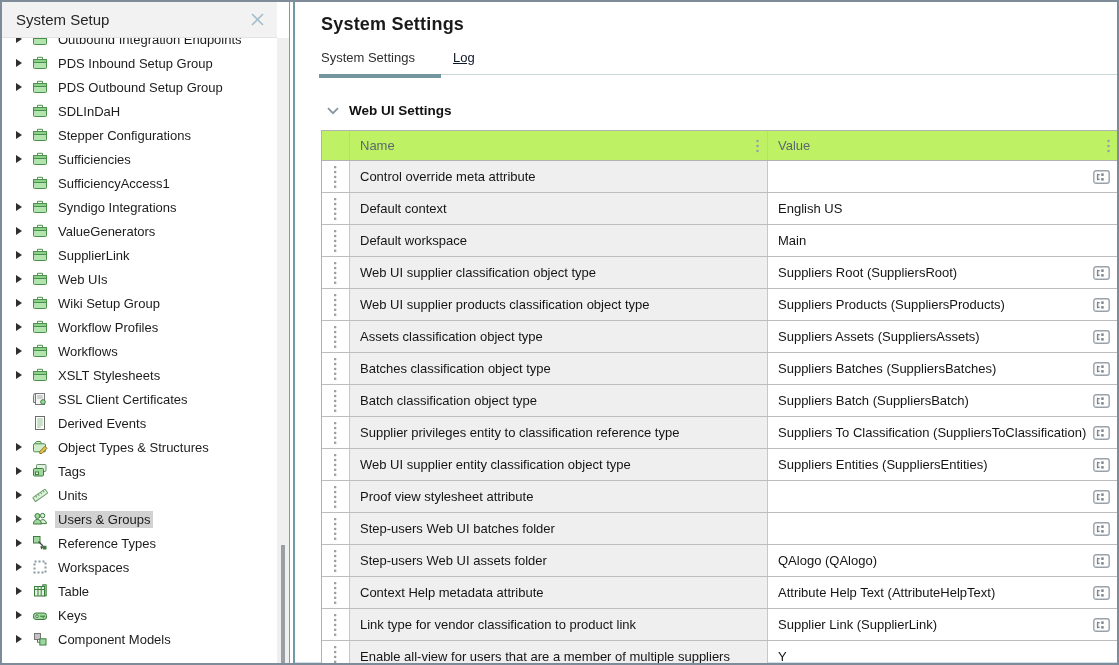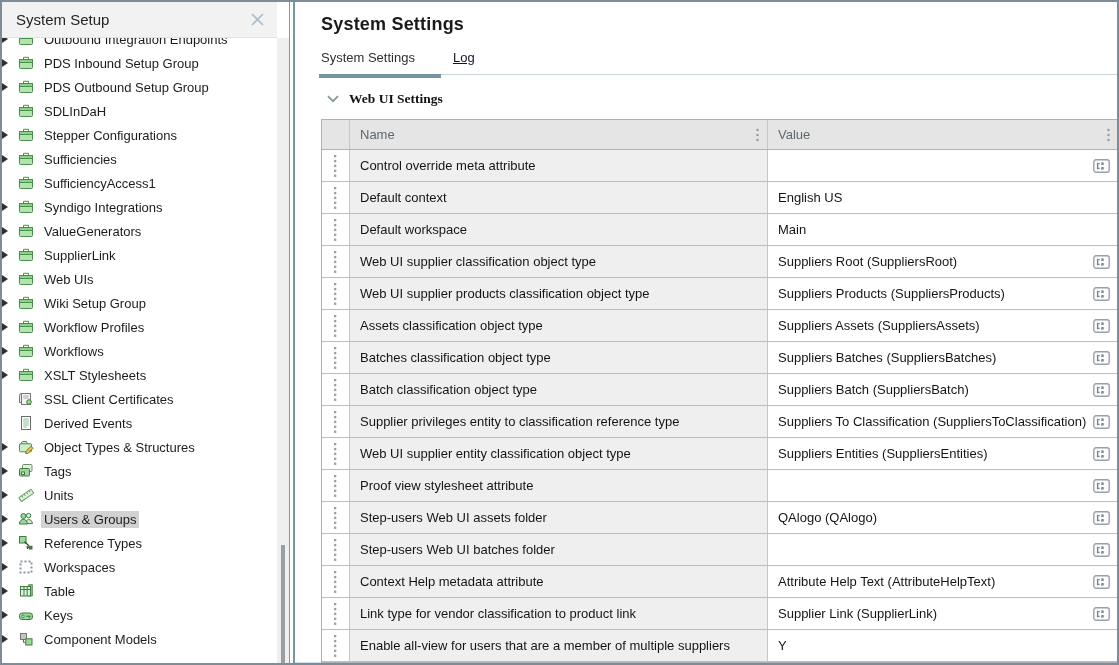--- a/index.html
+++ b/index.html
@@ -14,21 +14,21 @@
   }
 
   
   .sidebar { width:288px; position:relative; background:#fff; border-right:1px solid #8f979e; overflow:hidden; flex:none; }
   .sb-header { position:absolute; top:0; left:0; right:12px; height:36px; background:#f2f2f2; border-bottom:1px solid #e3e3e3;
                display:flex; align-items:center; padding:0 12px 0 14px; z-index:3; }
   .sb-title { font-size:15px; color:#252525; }
   .close-btn { margin-left:auto; cursor:pointer; display:flex; align-items:center; }
 
   .tree { position:absolute; top:36px; bottom:0; left:0; right:12px; overflow:hidden; }
-  .titem { height:24px; display:flex; align-items:center; font-size:13px; color:#1c1c1c; white-space:nowrap; cursor:default; }
+  .titem { height:24px; display:flex; align-items:center; padding-left:14px; font-size:13px; color:#1c1c1c; white-space:nowrap; cursor:default; }
   .titem:first-child { margin-top:-11px; }
   .arrow { width:9px; flex:none; display:flex; align-items:center; }
   .arrow i { display:block; width:0; height:0; border-left:6px solid #2e2e2e; border-top:4px solid transparent; border-bottom:4px solid transparent; }
   .ticon { width:17px; height:16px; flex:none; margin:0 6px 0 7px; display:flex; align-items:center; }
   .ticon svg { width:16px; height:16px; }
   .lbl { padding:1px 3px; }
   .lbl.selected { background:#d2d2d2; }
 
   .sb-track { position:absolute; top:36px; right:0; width:12px; bottom:0; background:#efefef; z-index:4; }
   .sb-thumb { position:absolute; right:4px; top:507px; width:4px; height:120px; background:#999fa4; }
@@ -40,27 +40,27 @@
   .main { flex:1; position:relative; overflow:hidden; padding-left:26px; }
   .page-title { margin-top:12px; font-size:18px; font-weight:600; color:#1a1a1a; letter-spacing:.2px; }
 
   .tabs { margin-top:15px; display:flex; gap:38px; font-size:13px; position:relative;
           padding-bottom:9px; border-bottom:1px solid #c9d6da; margin-right:0; }
   .tab { position:relative; cursor:pointer; }
   .tab.active { color:#2f2f2f; }
   .tab.inactive { color:#0f172a; text-decoration:underline; }
   .tab.active .bar { position:absolute; left:-2px; right:-26px; bottom:-13px; height:4px; background:#73969f; }
 
-  .section-hd { margin-top:16px; display:flex; align-items:center; gap:10px; cursor:pointer;font-family:Liberation Serif, serif; }
+  .section-hd { margin-top:28px; display:flex; align-items:center; gap:10px; cursor:pointer; }
   .section-hd .chev { display:flex; align-items:center; margin-left:6px; }
   .section-title { font-size:13.5px; font-weight:bold; color:#111; }
 
   .stable { margin-top:12px; border:1px solid #b2b2b2; border-right:none; width:calc(100% + 1px); }
   .shead, .srow { display:grid; grid-template-columns:28px 418px 1fr; }
-  .shead { height:30px; border-bottom:1px solid #b2b2b2; background:#e5e5e5; }
+  .shead { height:30px; border-bottom:1px solid #b2b2b2; background:#bef264; }
   .srow { height:32px; border-bottom:1px solid #bdbdbd; }
   .srow:last-child { border-bottom:1px solid #bdbdbd; }
   .cell { display:flex; align-items:center; overflow:hidden; white-space:nowrap; }
   .hc { color:#5d6970; font-size:13px; padding:0 8px 0 10px; }
   .hc .kebab { margin-left:auto; display:flex; align-items:center; cursor:pointer; }
   .hc0 { border-right:1px solid #c6c6c6; }
   .hc1 { border-right:1px solid #c6c6c6; }
   .handle-cell { justify-content:center; background:#fff; border-right:1px solid #c6c6c6; cursor:grab; }
   .name-cell { background:#efefef; border-right:1px solid #c6c6c6; padding:0 10px; font-size:13px; color:#151515; }
   .value-cell { padding:0 8px 0 10px; font-size:13px; color:#151515; }
@@ -740,20 +740,45 @@
     <div class="cell handle-cell">
       <svg width="3" height="22" viewBox="0 0 3 22" fill="#9aa0a6">
                 <rect y="0" width="2.3" height="2.3"></rect>
                 <rect y="4.9" width="2.3" height="2.3"></rect>
                 <rect y="9.8" width="2.3" height="2.3"></rect>
                 <rect y="14.7" width="2.3" height="2.3"></rect>
                 <rect y="19.6" width="2.3" height="2.3"></rect>
               </svg>
     </div>
     <div class="cell name-cell">
+      <span class="ntext">Step-users Web UI batches folder</span>
+    </div>
+    <div class="cell value-cell">
+      <span class="vtext"></span>
+      <span class="picker">
+        <svg width="17" height="14" viewBox="0 0 17 14">
+                  <rect x="0.8" y="0.8" width="15.4" height="12.4" rx="2.2" fill="#fdfdfd" stroke="#99a2aa" stroke-width="1.4"></rect>
+                  <path d="M4.6 3.8v6.4M4.6 4.6h2.1M4.6 9.4h2.1" stroke="#7c868e" stroke-width="1.4" fill="none"></path>
+                  <rect x="8.2" y="3.4" width="2.5" height="2.5" fill="#7c868e"></rect>
+                  <rect x="8.2" y="8.1" width="2.5" height="2.5" fill="#7c868e"></rect>
+                </svg>
+      </span>
+    </div>
+  </div>
+          <div class="srow">
+    <div class="cell handle-cell">
+      <svg width="3" height="22" viewBox="0 0 3 22" fill="#9aa0a6">
+                <rect y="0" width="2.3" height="2.3"></rect>
+                <rect y="4.9" width="2.3" height="2.3"></rect>
+                <rect y="9.8" width="2.3" height="2.3"></rect>
+                <rect y="14.7" width="2.3" height="2.3"></rect>
+                <rect y="19.6" width="2.3" height="2.3"></rect>
+              </svg>
+    </div>
+    <div class="cell name-cell">
       <span class="ntext">Step-users Web UI assets folder</span>
     </div>
     <div class="cell value-cell">
       <span class="vtext">QAlogo (QAlogo)</span>
       <span class="picker">
         <svg width="17" height="14" viewBox="0 0 17 14">
                   <rect x="0.8" y="0.8" width="15.4" height="12.4" rx="2.2" fill="#fdfdfd" stroke="#99a2aa" stroke-width="1.4"></rect>
                   <path d="M4.6 3.8v6.4M4.6 4.6h2.1M4.6 9.4h2.1" stroke="#7c868e" stroke-width="1.4" fill="none"></path>
                   <rect x="8.2" y="3.4" width="2.5" height="2.5" fill="#7c868e"></rect>
                   <rect x="8.2" y="8.1" width="2.5" height="2.5" fill="#7c868e"></rect>
@@ -765,45 +790,20 @@
     <div class="cell handle-cell">
       <svg width="3" height="22" viewBox="0 0 3 22" fill="#9aa0a6">
                 <rect y="0" width="2.3" height="2.3"></rect>
                 <rect y="4.9" width="2.3" height="2.3"></rect>
                 <rect y="9.8" width="2.3" height="2.3"></rect>
                 <rect y="14.7" width="2.3" height="2.3"></rect>
                 <rect y="19.6" width="2.3" height="2.3"></rect>
               </svg>
     </div>
     <div class="cell name-cell">
-      <span class="ntext">Step-users Web UI batches folder</span>
-    </div>
-    <div class="cell value-cell">
-      <span class="vtext"></span>
-      <span class="picker">
-        <svg width="17" height="14" viewBox="0 0 17 14">
-                  <rect x="0.8" y="0.8" width="15.4" height="12.4" rx="2.2" fill="#fdfdfd" stroke="#99a2aa" stroke-width="1.4"></rect>
-                  <path d="M4.6 3.8v6.4M4.6 4.6h2.1M4.6 9.4h2.1" stroke="#7c868e" stroke-width="1.4" fill="none"></path>
-                  <rect x="8.2" y="3.4" width="2.5" height="2.5" fill="#7c868e"></rect>
-                  <rect x="8.2" y="8.1" width="2.5" height="2.5" fill="#7c868e"></rect>
-                </svg>
-      </span>
-    </div>
-  </div>
-          <div class="srow">
-    <div class="cell handle-cell">
-      <svg width="3" height="22" viewBox="0 0 3 22" fill="#9aa0a6">
-                <rect y="0" width="2.3" height="2.3"></rect>
-                <rect y="4.9" width="2.3" height="2.3"></rect>
-                <rect y="9.8" width="2.3" height="2.3"></rect>
-                <rect y="14.7" width="2.3" height="2.3"></rect>
-                <rect y="19.6" width="2.3" height="2.3"></rect>
-              </svg>
-    </div>
-    <div class="cell name-cell">
       <span class="ntext">Context Help metadata attribute</span>
     </div>
     <div class="cell value-cell">
       <span class="vtext">Attribute Help Text (AttributeHelpText)</span>
       <span class="picker">
         <svg width="17" height="14" viewBox="0 0 17 14">
                   <rect x="0.8" y="0.8" width="15.4" height="12.4" rx="2.2" fill="#fdfdfd" stroke="#99a2aa" stroke-width="1.4"></rect>
                   <path d="M4.6 3.8v6.4M4.6 4.6h2.1M4.6 9.4h2.1" stroke="#7c868e" stroke-width="1.4" fill="none"></path>
                   <rect x="8.2" y="3.4" width="2.5" height="2.5" fill="#7c868e"></rect>
                   <rect x="8.2" y="8.1" width="2.5" height="2.5" fill="#7c868e"></rect>

